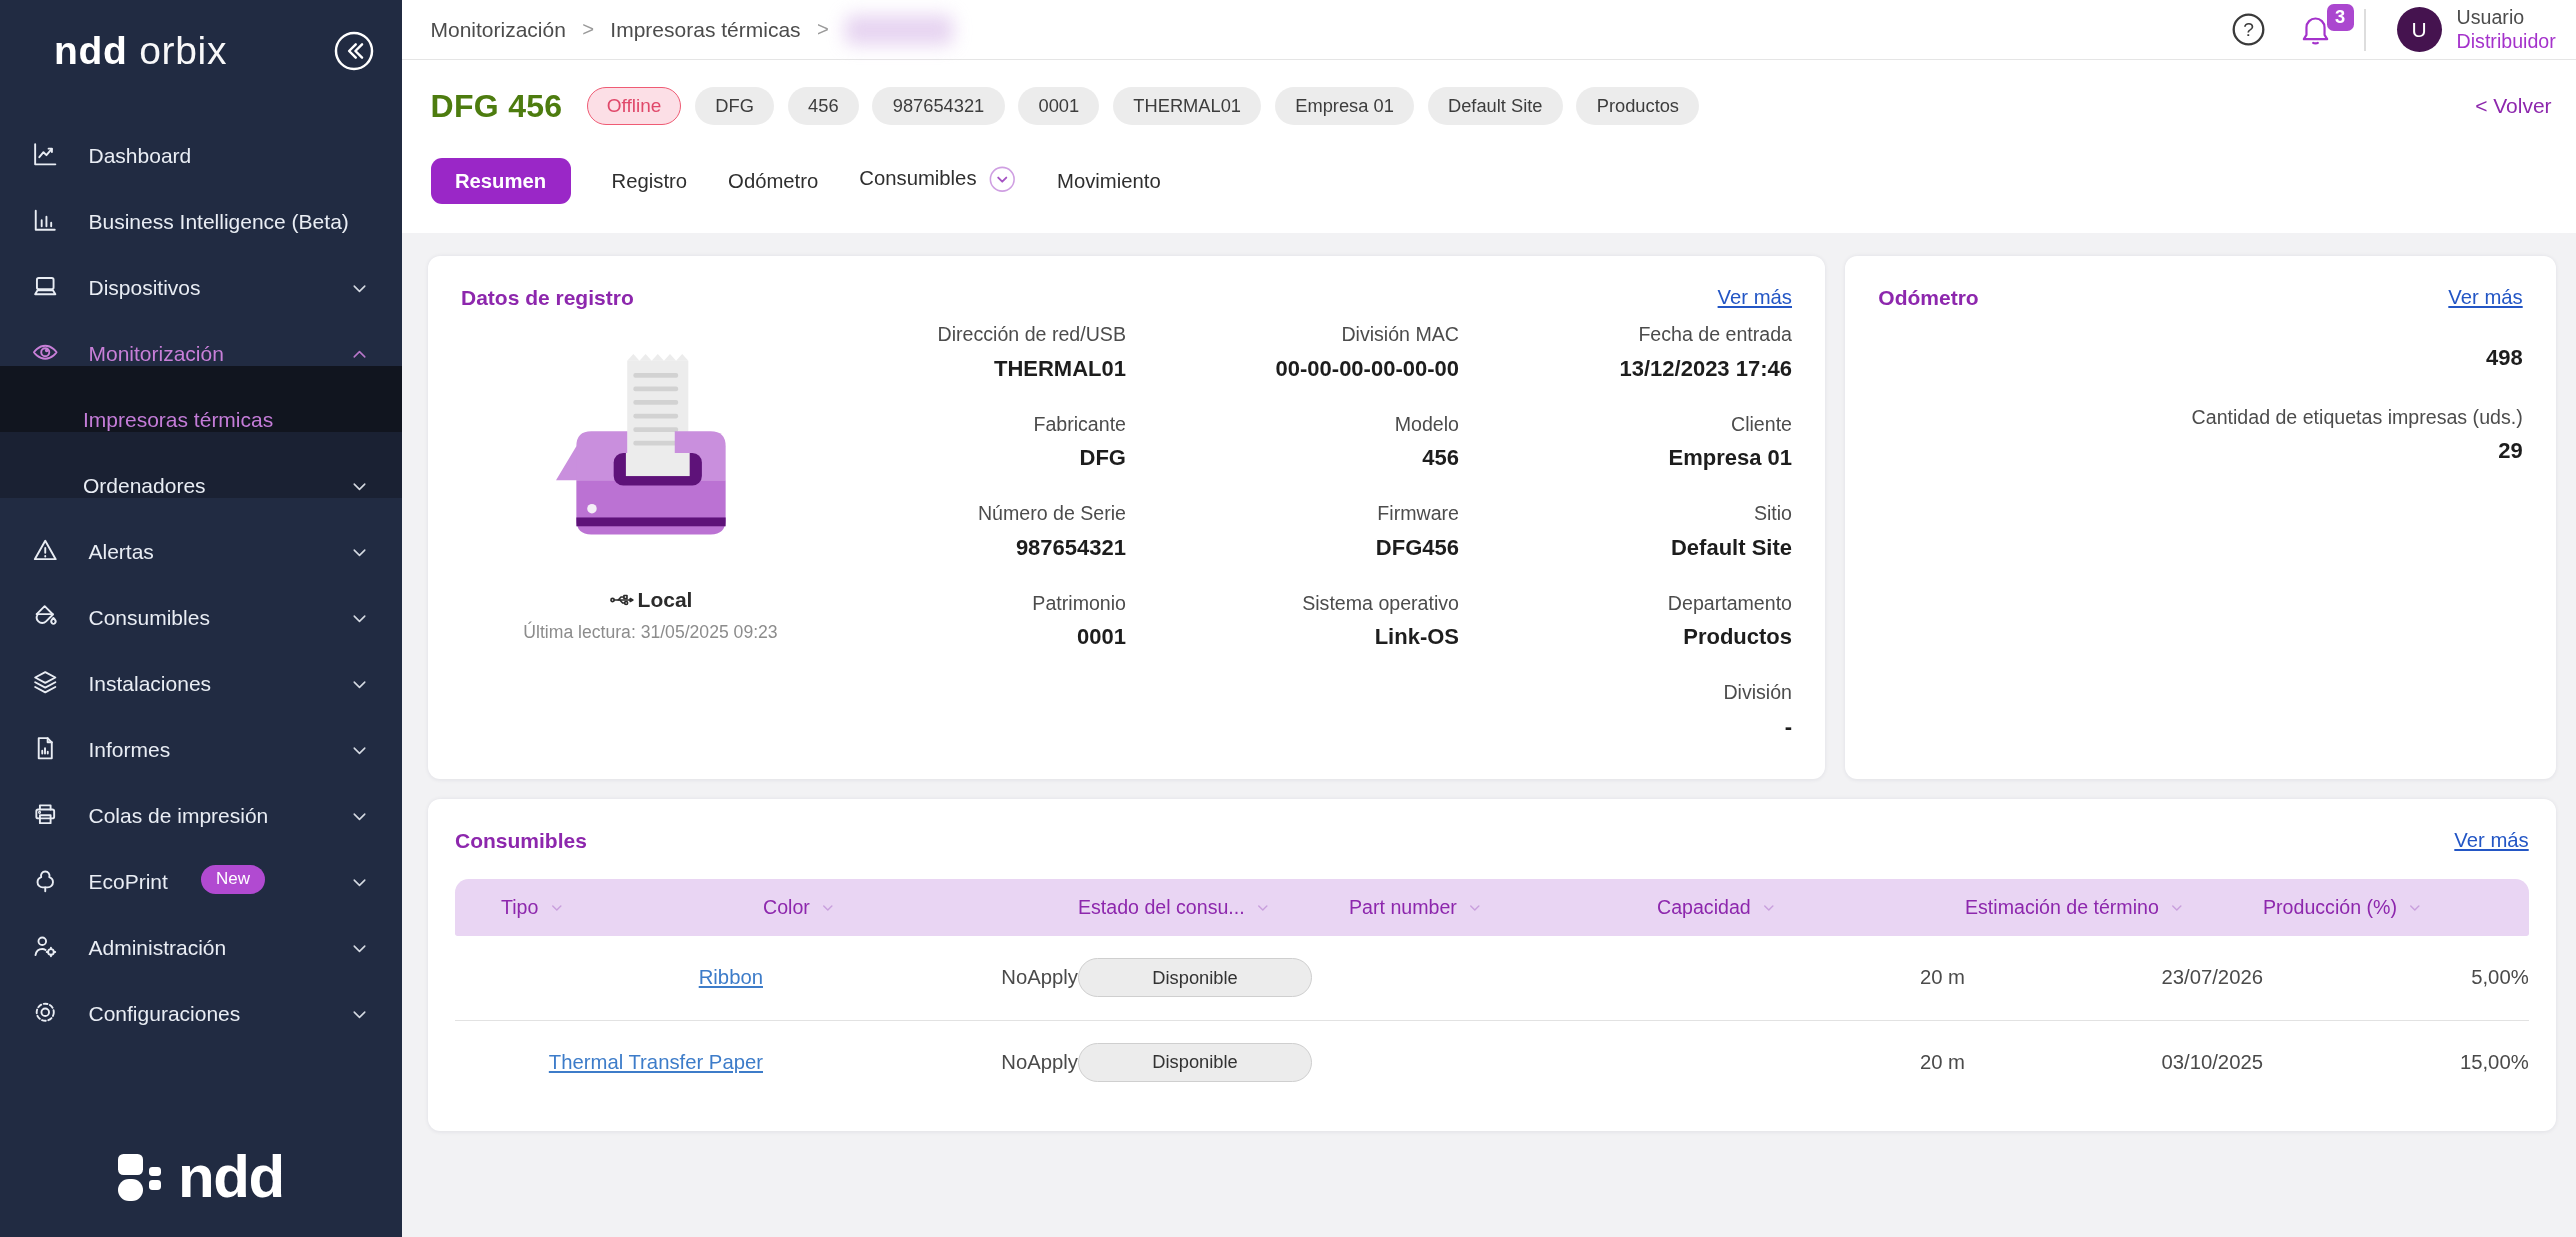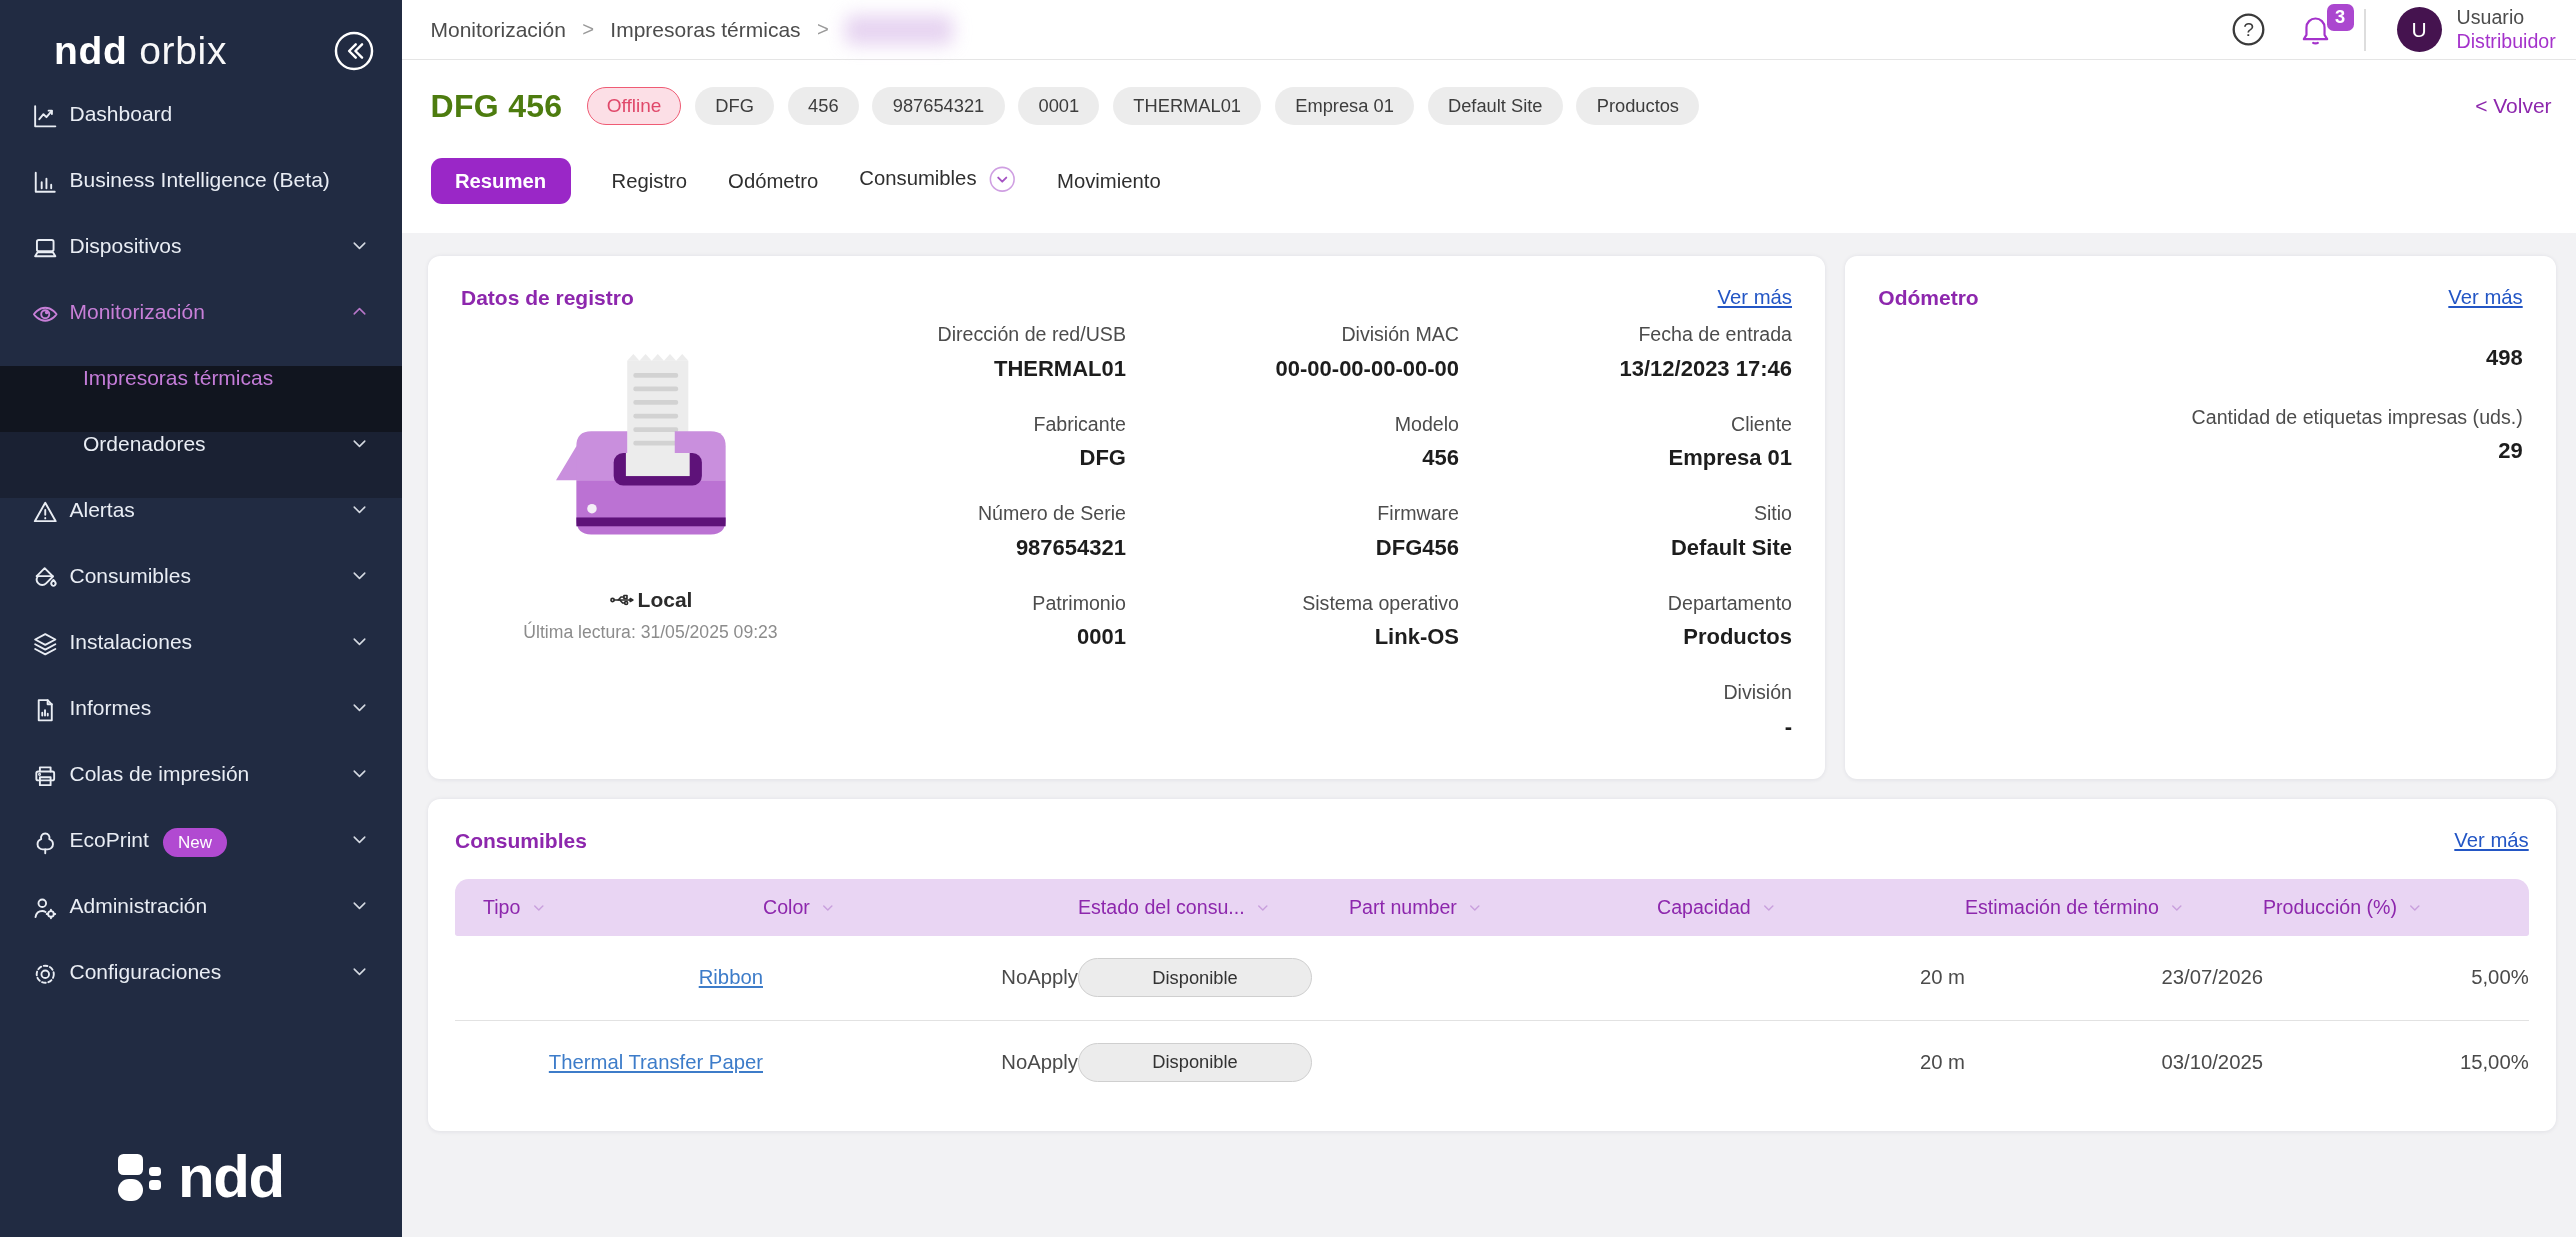--- a/index.html
+++ b/index.html
@@ -14,21 +14,21 @@
     background: #212b42; color: #e9edf4; flex: none;
   }
   .side-logo { height: 102px; display: flex; align-items: center; padding: 0 27px 0 54px; }
   .logo-text { font-size: 39px; color: #fff; letter-spacing: 0.7px; }
   .logo-text b { font-weight: 700; }
   .logo-text span { font-weight: 400; opacity: .97; }
   .collapse-btn { margin-left: auto; width: 42px; height: 42px; color:#fff; cursor: pointer; }
   .collapse-btn svg { width: 100%; height: 100%; }
 
   .nav { display: flex; flex-direction: column; }
-  .nav-item { height: 66px; display: flex; align-items: flex-start; gap: 10px; padding: 0 31px; font-size: 21px; cursor: pointer; }
+  .nav-item { height: 66px; display: flex; align-items: flex-end; gap: 29px; padding: 0 31px; font-size: 21px; cursor: pointer; }
   .nav-ic { width: 28.5px; height: 28.5px; flex: none; display: flex; }
   .nav-ic svg { width: 100%; height: 100%; }
   .nav-label { white-space: nowrap; }
   .nav-chev { margin-left: auto; width: 23px; height: 23px; opacity: .9; }
   .nav-chev svg { width: 100%; height: 100%; }
   .nav-item.submenu { background: #1a2133; padding-left: 83px; }
   .nav-item.submenu.active { background: #11151f; color: #c47cd8; }
   .nav-item.parent-active { color: #c87fd8; }
   .badge-new { background: #b14ad1; color: #fff; font-size: 17px; padding: 4.7px 15px; border-radius: 677px; margin-left: 4.1px; }
 
@@ -99,21 +99,21 @@
   .f-value { font-size: 22px; font-weight: 700; color: #1d1d1d; }
 
   .card.odometro { flex: 1; height: 523px; padding: 30px 33px; }
   .odometro .field { margin-top: 35px; margin-bottom: 0; }
 
   .card.consumibles { margin-top: 20.3px; padding: 30px 27px 27px 27px; }
   .table { margin-top: 26px; }
   .t-grid { display: grid; grid-template-columns: 308px 315px 271px 308px 308px 298px auto; align-items: center; }
   .t-head { background: #e9d5f3; border-radius: 13.6px 13.6px 2.7px 2.7px; height: 57px; }
   .th { font-size: 19.6px; color: #8d27ad; display: flex; align-items: center; gap: 9.5px; cursor: pointer; }
-  .th:first-child, .td:first-child { padding-left: 28px; }
+  .th:first-child, .td:first-child { padding-left: 46px; }
   .sort-ic { width: 17.6px; height: 17.6px; opacity: .75; }
   .sort-ic svg { width: 100%; height: 100%; }
   .t-row { height: 84px; }
   .t-row + .t-row { border-top: 0.7px solid #e2e2e2; }
   .td { font-size: 20.3px; color: #4a4a4a; }
   .cell-link { color: #3d7cc9; text-decoration: underline; cursor: pointer; }
   .estado-pill { width: 234px; height: 39px; border-radius: 20.3px; background: #ececec; border: 1.4px solid #cfcfcf; font-size: 18.3px; color: #333; display: flex; align-items: center; justify-content: center; }
 </style>
 </head>
 <body>

